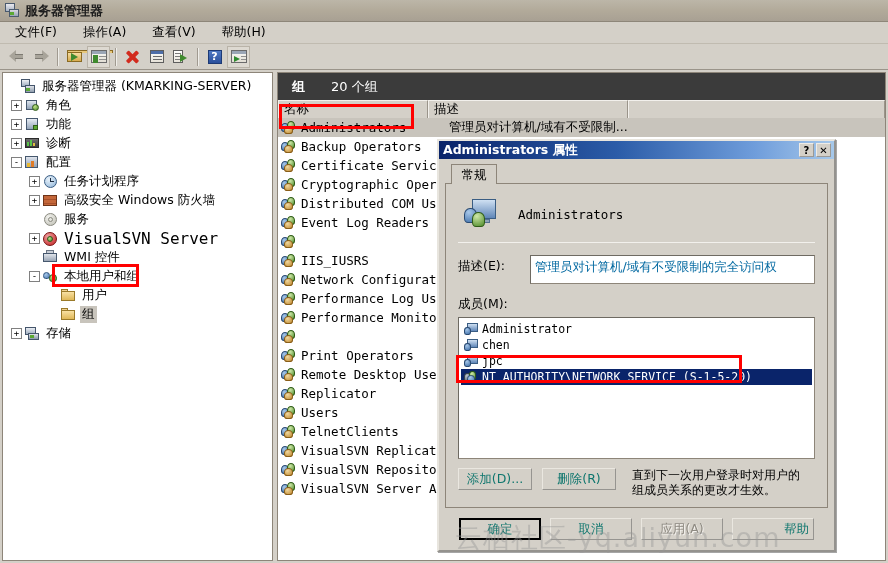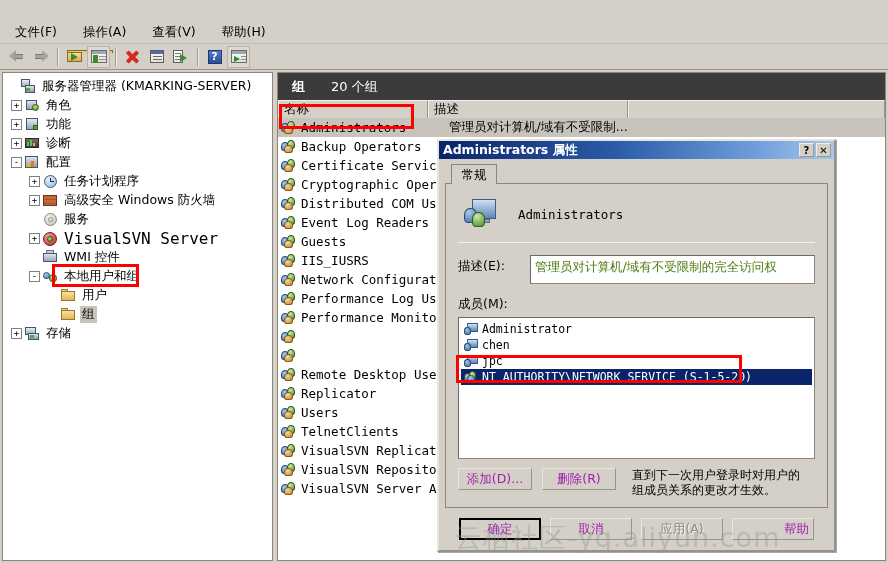--- a/index.html
+++ b/index.html
@@ -331,21 +331,21 @@
      font-family:"DejaVu Sans Mono", monospace; color:#000;}
 
   .hr { height:1px; background:#9a948a; border-bottom:1px solid #f2f0ec; margin:8px 0 12px 0;}
 
   .fieldrow { display:flex; align-items:flex-start; margin-bottom:12px;justify-content:flex-end; }
   .fieldrow .lbl { width:72px; font-size:12.5px; color:#000; padding-top:3px;
      font-family:"DejaVu Sans",sans-serif; flex:none;}
   .fieldrow .inp {
     flex:1; height:29px; background:#fff; border:1px solid #8d8579;
     border-top-color:#6e6a62; border-left-color:#6e6a62;
-    font-size:12.5px; padding:3px 4px; color:#4d7c0f;
+    font-size:12.5px; padding:3px 4px; color:#0369a1;
     font-family:"DejaVu Sans",sans-serif;
     overflow:hidden;
   }
 
   .mem-label { font-size:12.5px; color:#000; margin-bottom:4px;
      font-family:"DejaVu Sans",sans-serif;}
   .memlist {
     position:relative; height:142px; background:#fff;
     border:1px solid #8d8579; border-top-color:#6e6a62; border-left-color:#6e6a62;
     overflow:hidden; padding:3px 2px 0 2px;
@@ -362,21 +362,21 @@
   .i-usergrp .p1{position:absolute;left:0px;top:2px;width:7px;height:9px;border-radius:45% 45% 30% 30%;
      background:radial-gradient(circle at 35% 25%,#b8c4d0,#5a6470);border:1px solid #3a424c;}
   .i-usergrp .p2{position:absolute;left:5px;top:0px;width:7px;height:9px;border-radius:45% 45% 30% 30%;
      background:radial-gradient(circle at 35% 25%,#cfe8a8,#4e8b2a);border:1px solid #2f5c18;}
   .i-usergrp .p3{position:absolute;left:3px;top:4px;width:8px;height:8px;border-radius:45% 45% 30% 30%;
      background:radial-gradient(circle at 35% 25%,#a8c8ea,#3f6fa8);border:1px solid #2a4a72;}
 
   .btnrow { display:flex; align-items:flex-start; margin-top:9px; }
   .btn {
     background:#d4d0c8; border:1px outset #eae7e0;
-    font-size:12.5px; color:#a21caf; height:22px; min-width:74px;
+    font-size:12.5px; color:#0f766e; height:22px; min-width:74px;
     display:flex;align-items:center;justify-content:center;
     font-family:"DejaVu Sans",sans-serif;
     cursor:default;
   }
   .btn.disabled { color:#8e8a82; text-shadow: 1px 1px 0 #f4f2ee; }
   .btn.default { border:2px solid #000; }
   .hint { font-size:12px; color:#000; line-height:1.22; margin-left:16px;
      font-family:"DejaVu Sans",sans-serif; max-width:170px;}
 
   .dlg-footer {
@@ -393,20 +393,28 @@
     font-size:27px; color:rgba(150,150,150,.42);
     font-family:"DejaVu Sans", sans-serif; letter-spacing:1px;
     white-space:nowrap; pointer-events:none;
   }
 </style>
 </head>
 <body>
 
 <div id="app">
 
+  <div class="titlebar">
+    <div class="app-icon">
+      <div class="mon"></div>
+        <div class="mon2"></div>
+        <div class="grn"></div>
+    </div>
+    <div class="tname">服务器管理器</div>
+  </div>
 
   <div class="menubar">
     <div class="mi">文件(F)</div>
     <div class="mi">操作(A)</div>
     <div class="mi">查看(V)</div>
     <div class="mi">帮助(H)</div>
   </div>
 
   <div class="toolbar">
     <div class="tb-btn">
@@ -680,21 +688,20 @@
             </div>
           <div class="rname">Event Log Readers</div>
           <div class="rdesc"></div>
         </div>
         <div class="row">
           <div class="ricon i-group">
               <div class="p1"></div>
               <div class="p2"></div>
               <div class="p3"></div>
             </div>
-          <div class="rname">Guests</div>
           <div class="rdesc"></div>
         </div>
         <div class="row">
           <div class="ricon i-group">
               <div class="p1"></div>
               <div class="p2"></div>
               <div class="p3"></div>
             </div>
           <div class="rname">IIS_IUSRS</div>
           <div class="rdesc"></div>
@@ -733,20 +740,21 @@
               <div class="p3"></div>
             </div>
           <div class="rdesc"></div>
         </div>
         <div class="row">
           <div class="ricon i-group">
               <div class="p1"></div>
               <div class="p2"></div>
               <div class="p3"></div>
             </div>
+          <div class="rname">Print Operators</div>
           <div class="rdesc"></div>
         </div>
         <div class="row">
           <div class="ricon i-group">
               <div class="p1"></div>
               <div class="p2"></div>
               <div class="p3"></div>
             </div>
           <div class="rname">Remote Desktop Users</div>
           <div class="rdesc"></div>

